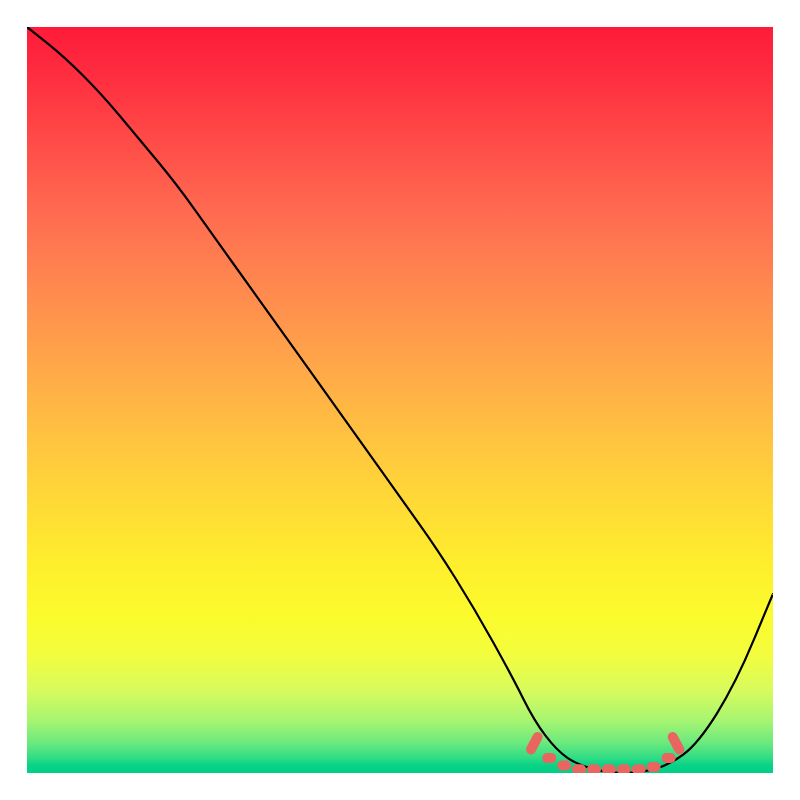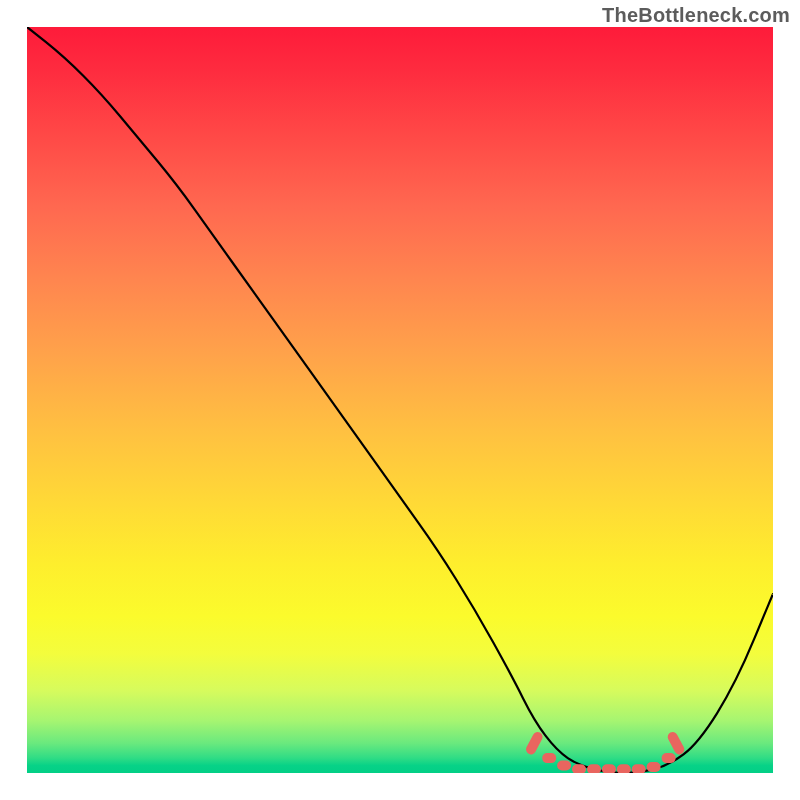--- a/index.html
+++ b/index.html
@@ -61,21 +61,20 @@
     position: absolute;
     inset: 0;
     width: 100%;
     height: 100%;
   }
 </style>
 </head>
 <body>
 
 <div class="wrap">
-  <div class="attribution">TheBottleneck.com</div>
 
   <div class="plot-area">
     <div class="gradient"></div>
     <svg class="overlay" viewBox="0 0 746 746" preserveAspectRatio="none">
       <path fill="none" stroke="#000000" stroke-width="2.2" d="M 0.0 0.0 Q 0.0 0.0 18.7 14.9 Q 37.3 29.8 56.0 48.5 Q 74.6 67.1 93.3 89.5 Q 111.9 111.9 130.6 134.3 Q 149.2 156.7 167.9 182.8 Q 186.5 208.9 205.1 235.0 Q 223.8 261.1 242.4 287.2 Q 261.1 313.3 279.8 339.4 Q 298.4 365.5 317.1 391.6 Q 335.7 417.8 354.4 443.9 Q 373.0 470.0 391.6 496.1 Q 410.3 522.2 428.9 552.0 Q 447.6 581.9 466.3 615.5 Q 484.9 649.0 496.1 671.4 Q 507.3 693.8 518.5 708.7 Q 529.7 723.6 540.8 731.1 Q 552.0 738.5 567.0 742.3 Q 581.9 746.0 596.8 746.0 Q 611.7 746.0 626.6 742.3 Q 641.6 738.5 656.5 727.3 Q 671.4 716.2 690.0 686.3 Q 708.7 656.5 727.3 611.7 T 746.0 567.0" id="curve-path"></path>
       <g id="marker-group">
           <rect x="503.3" y="711.2" width="8" height="10" rx="5" fill="#e9655f"></rect>
           <rect x="515.2" y="726.1" width="14" height="10" rx="5" fill="#e9655f"></rect>
           <rect x="530.1" y="733.5" width="14" height="10" rx="5" fill="#e9655f"></rect>
           <rect x="545.0" y="737.3" width="14" height="10" rx="5" fill="#e9655f"></rect>

